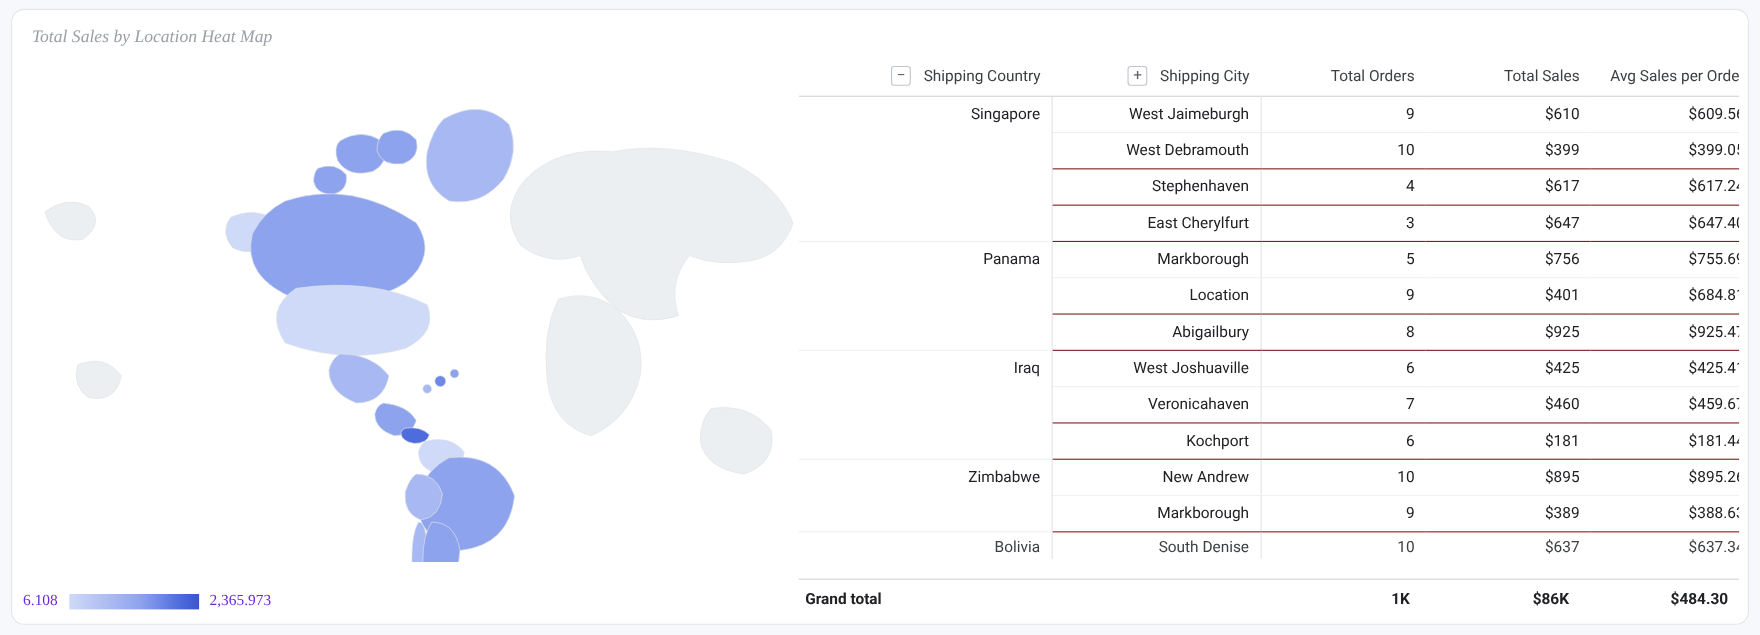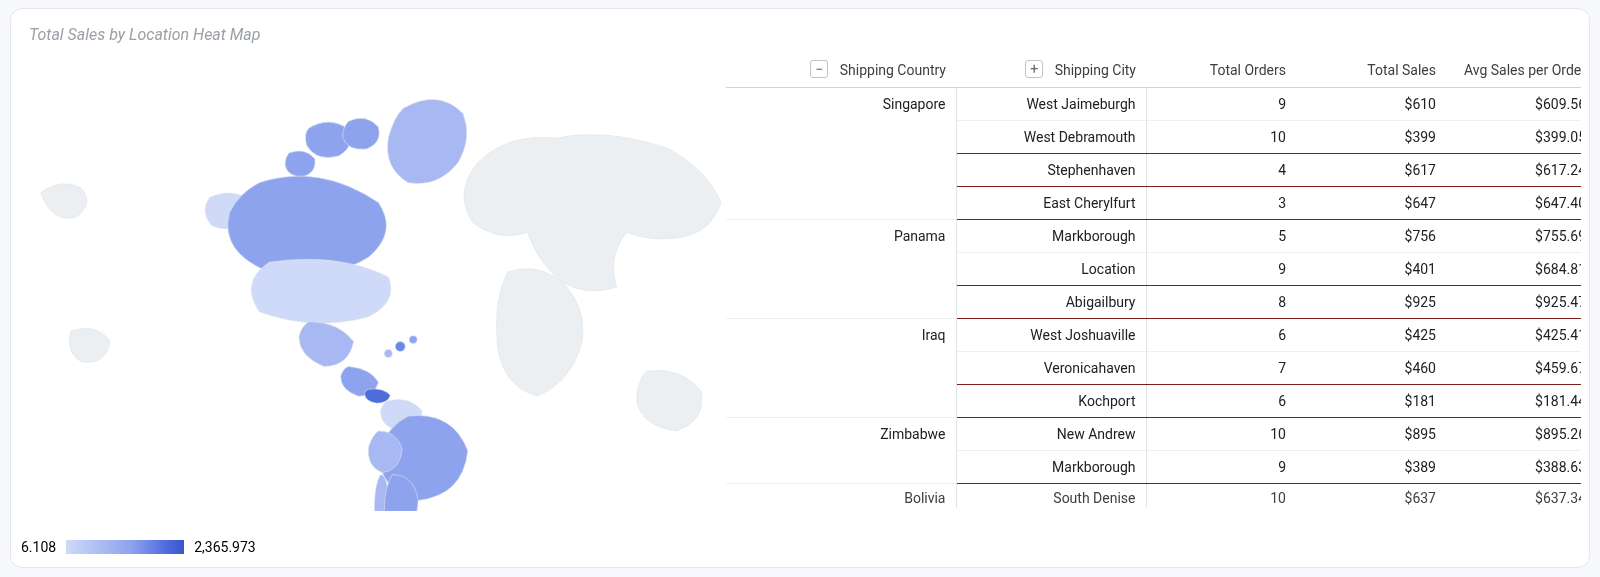--- a/index.html
+++ b/index.html
@@ -21,20 +21,21 @@
   }
   .split {
     display: flex;
     width: 100%; height: 100%;
   }
   .left-pane {
     width: 715px;
     position: relative;
     flex: 0 0 715px;
     padding: 0;
+    font-family: Liberation Serif, serif;
   }
   .right-pane {
     flex: 1 1 auto;
     position: relative;
     padding: 0 16px 0 0;
   }
 
   .pane-title {
     font-style: italic;
     color: #9aa0a6;
@@ -61,21 +62,21 @@
   .land.top { fill: #6e88e8; }
   .land.deep { fill: #4e6cdc; }
 
   .legend {
     position: absolute;
     left: 10px; bottom: 12px;
     display: flex;
     align-items: center;
     gap: 10px;
     font-size: 14px;
-    color: #000000;
+    color: #6d28d9;
   }
   .legend-bar {
     width: 118px; height: 14px;
     background: linear-gradient(90deg, #cfd9f8 0%, #8ea3ee 55%, #4e6cdc 85%, #3a54cd 100%);
   }
 
   
   .tbl-wrap {
     position: absolute;
     left: 0; right: 8px; top: 44px; bottom: 44px;
@@ -321,16 +322,23 @@
                   <td class="dim city">South Denise</td>
                   <td class="num">10</td>
                   <td class="num">$637</td>
                   <td class="num">$637.34</td>
                 </tr>
               </tbody>
           </table>
         </div>
       </div>
 
+      <div class="footer-row">
+        <div class="f-country">Grand total</div>
+        <div class="f-city"></div>
+        <div class="f-num">1K</div>
+        <div class="f-num">$86K</div>
+        <div class="f-num">$484.30</div>
+      </div>
     </div>
 
   </div>
 </div>
 
 </body></html>

